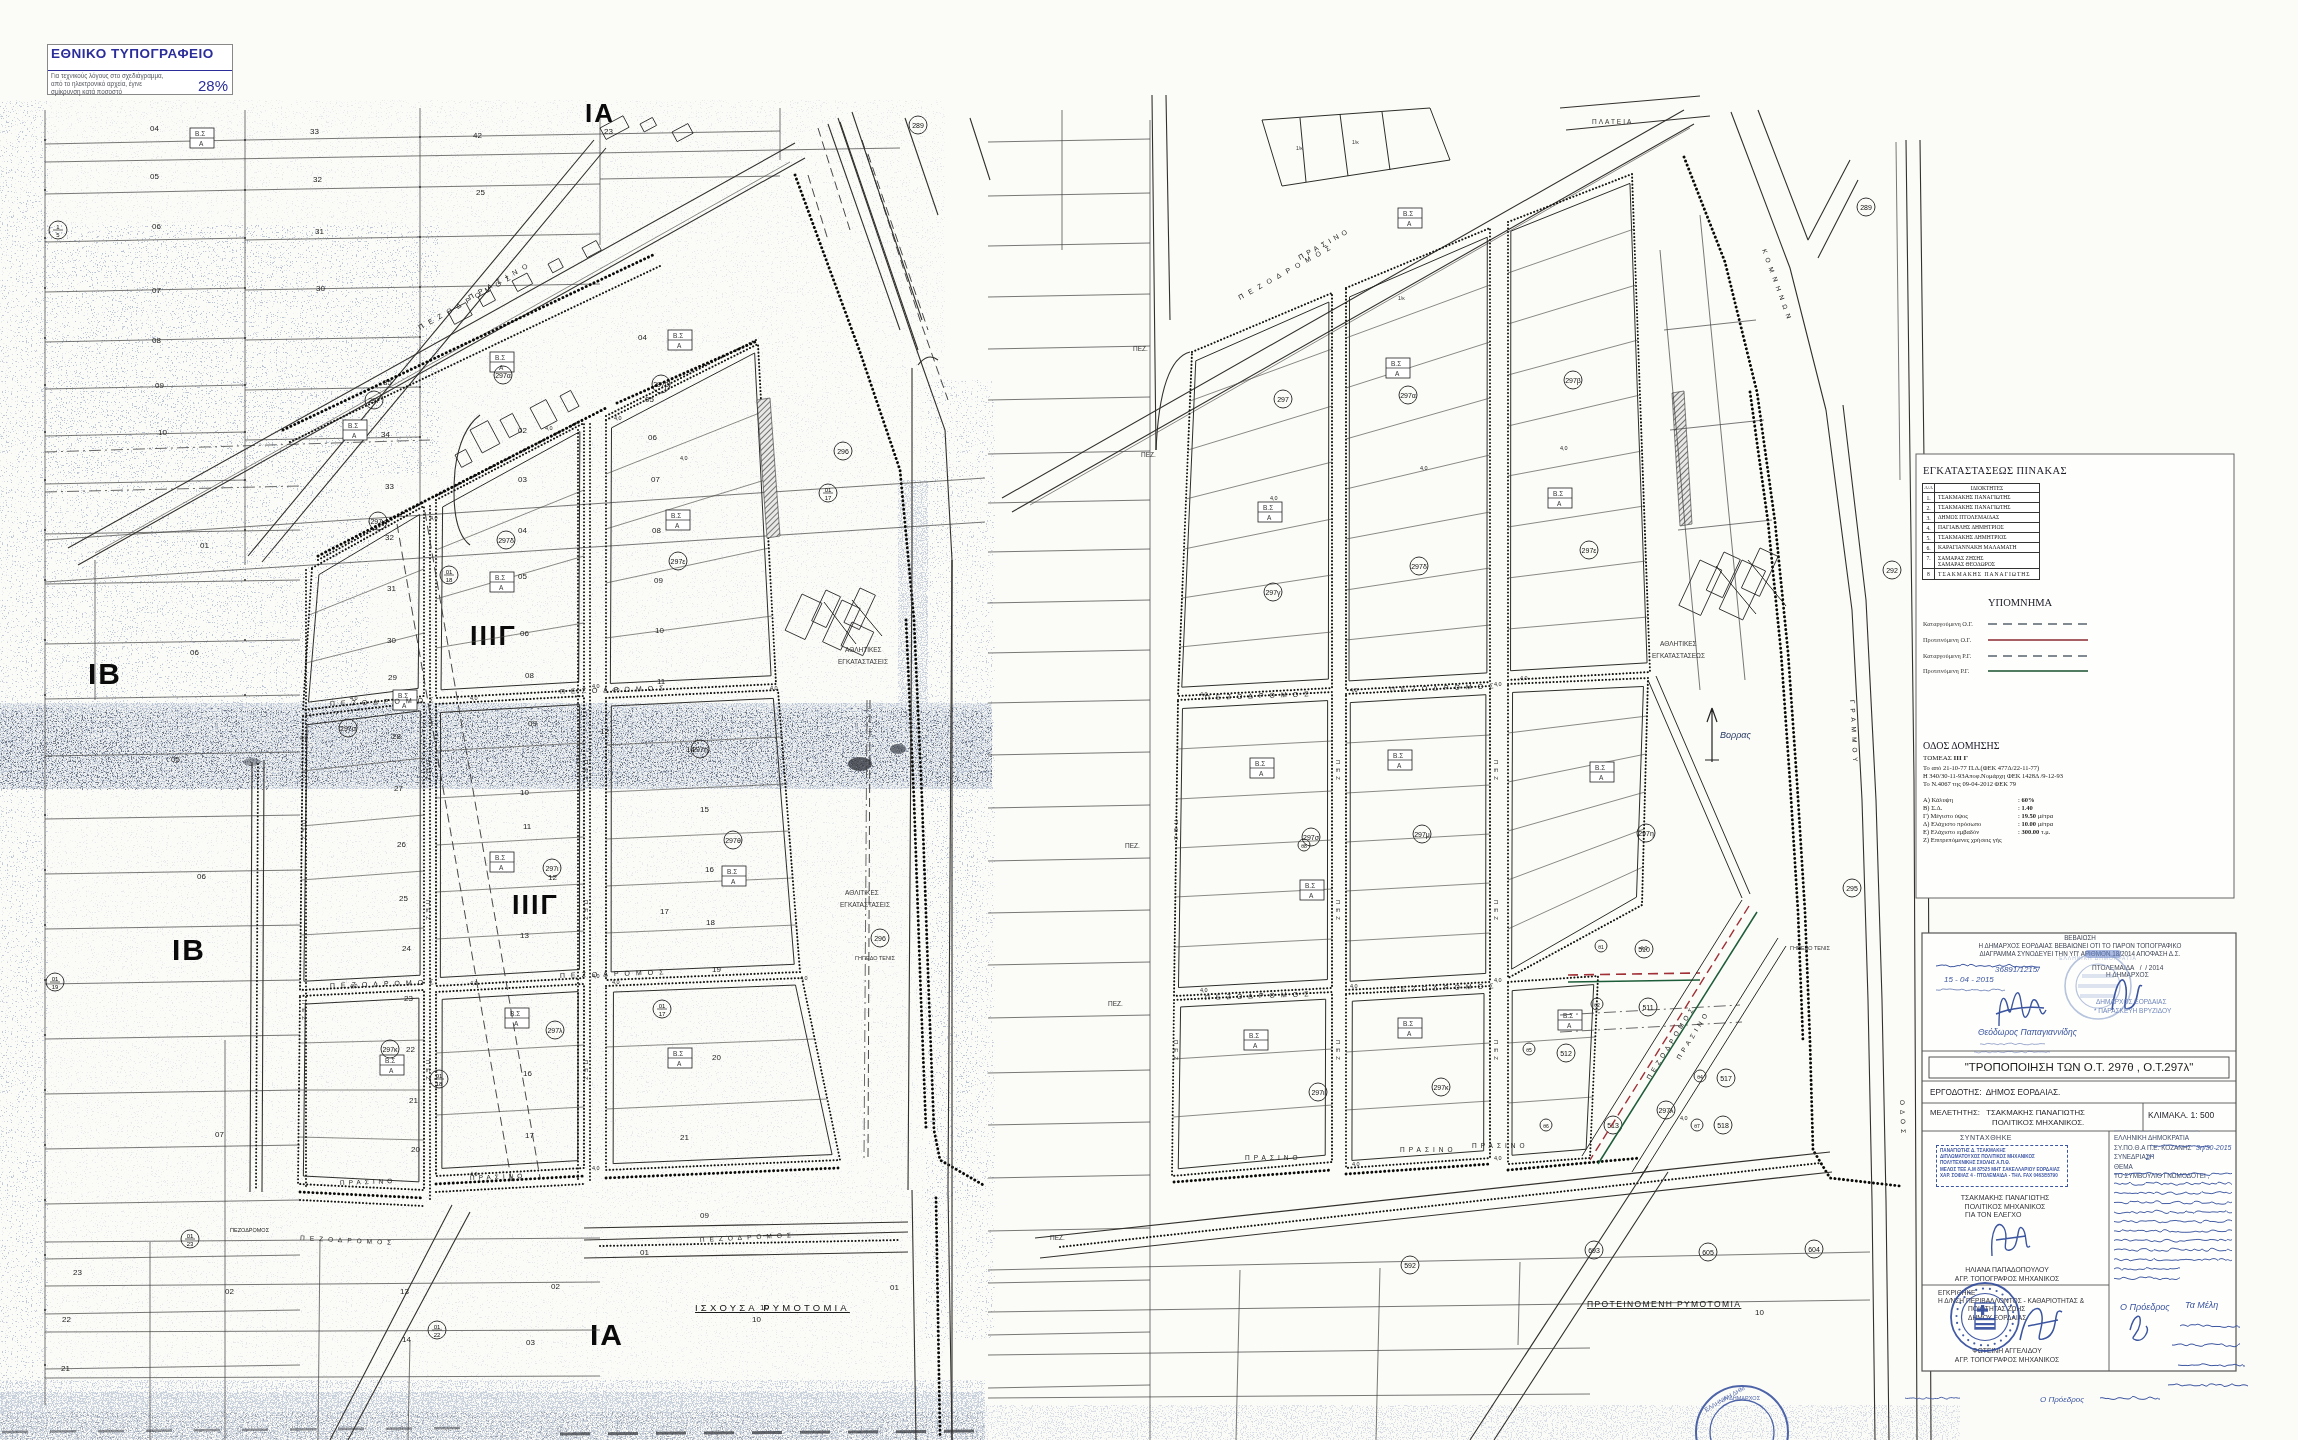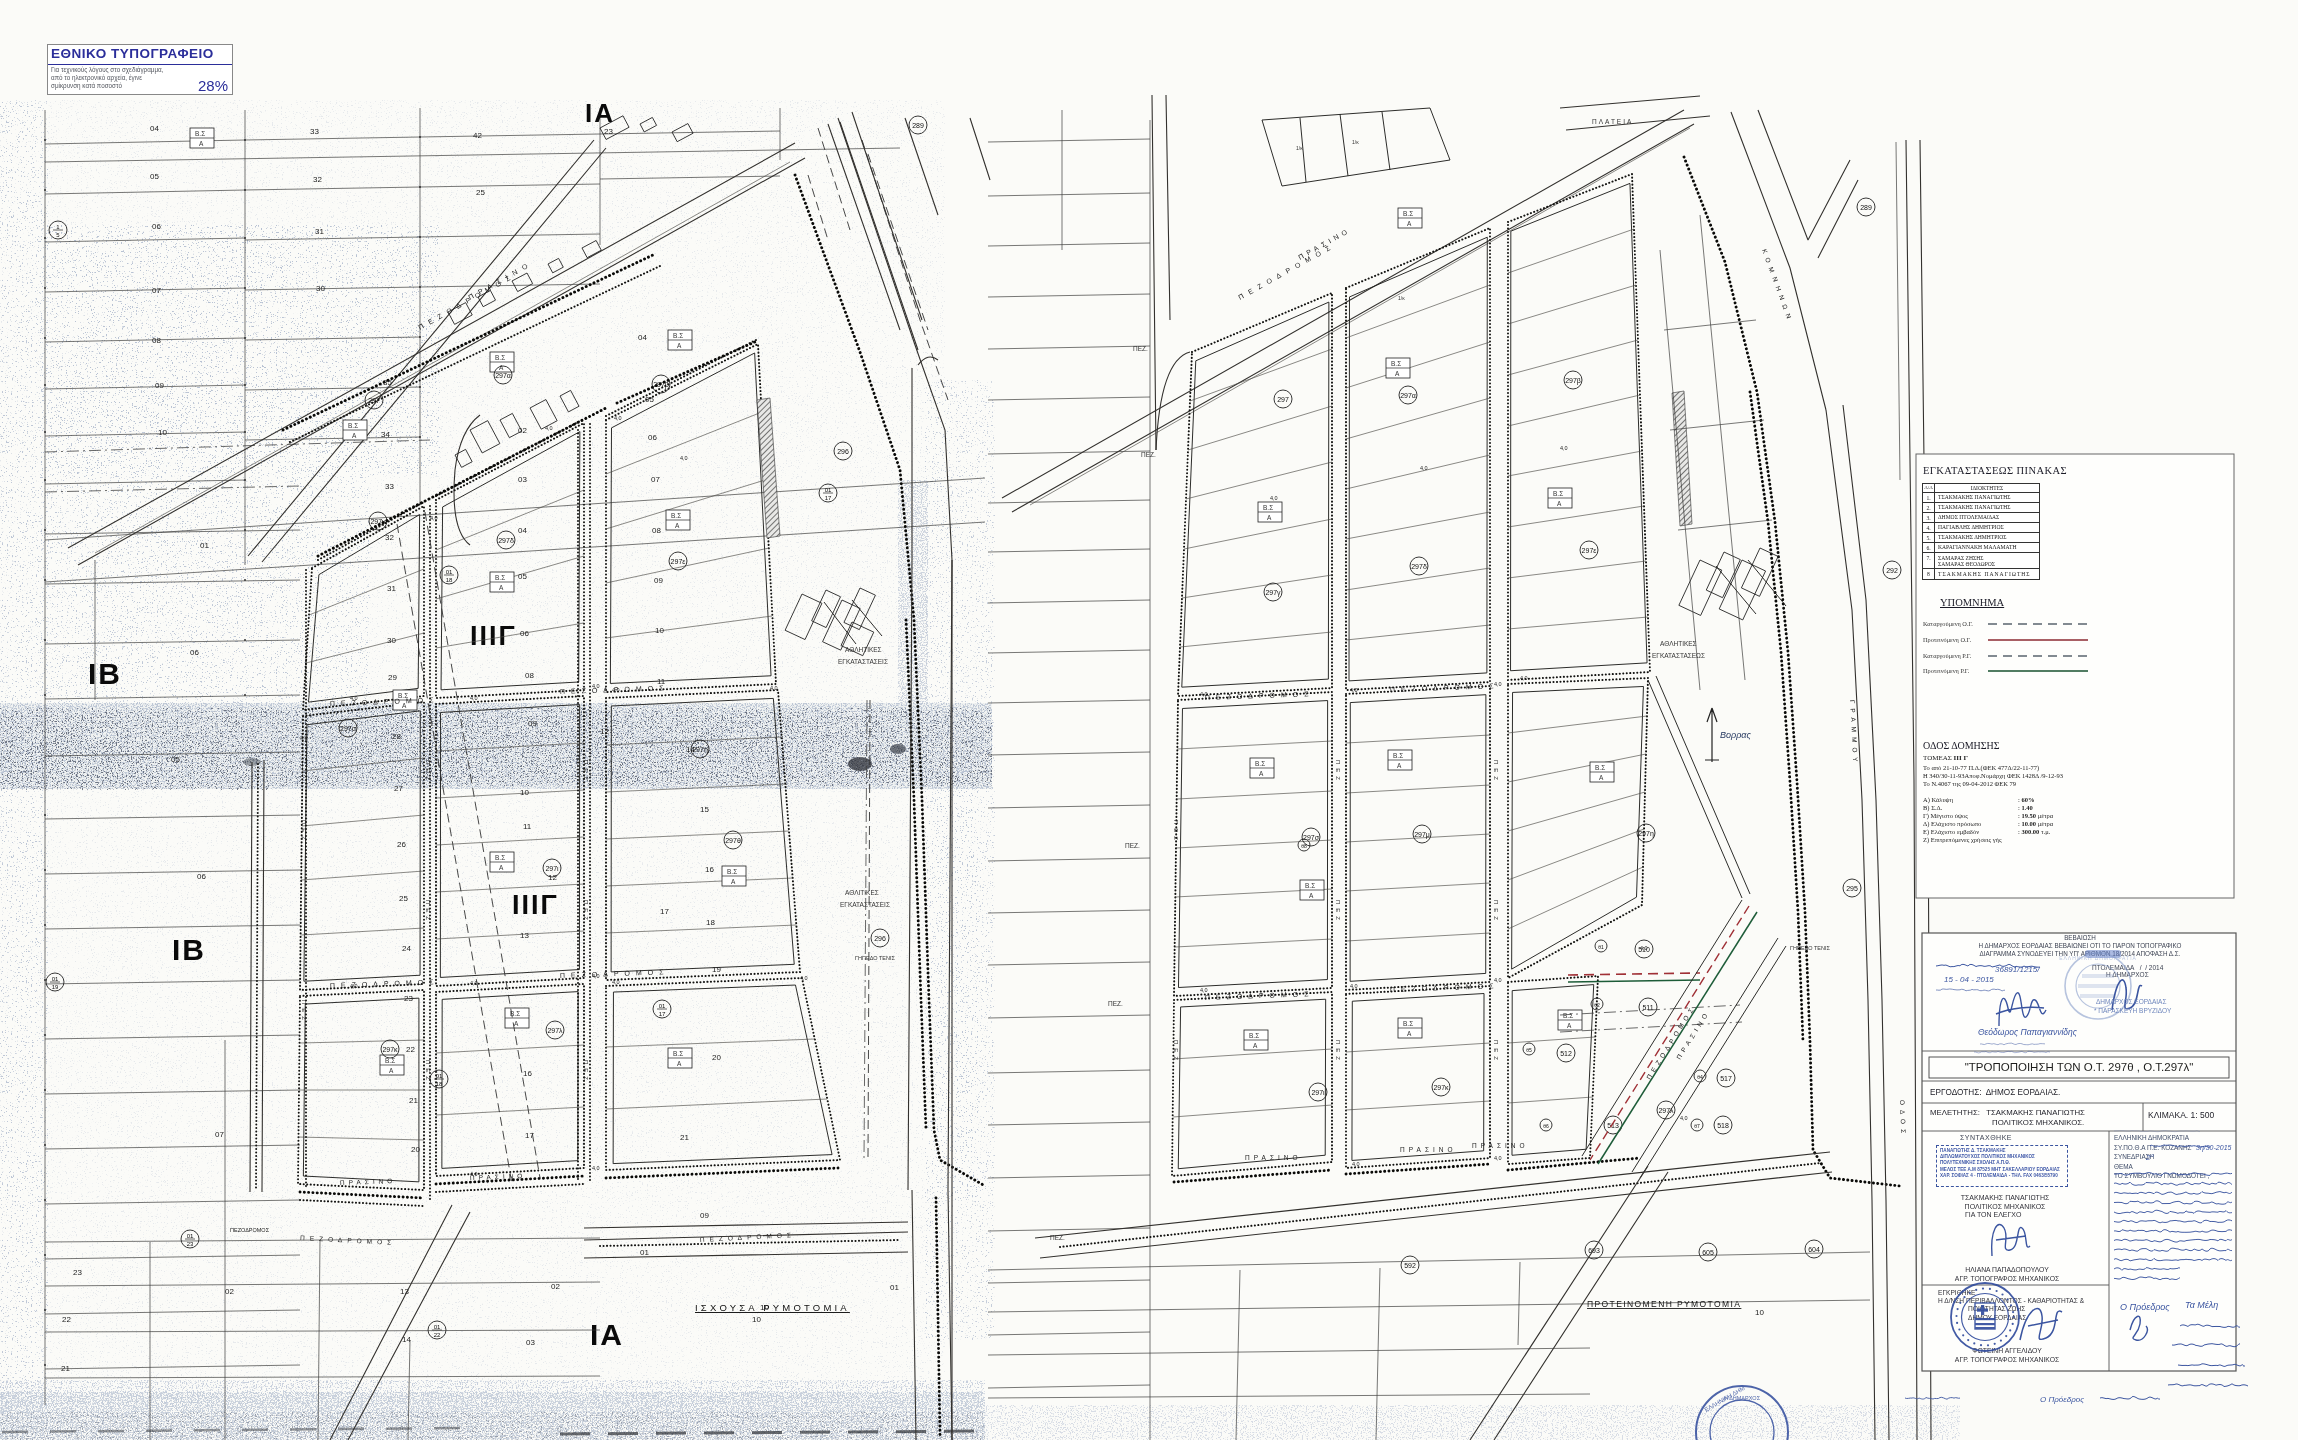--- a/index.html
+++ b/index.html
@@ -920,21 +920,21 @@
 <path d="M1988 656 L2088 656" stroke="#5a646e" stroke-width="1.4" stroke-dasharray="9 6" fill="none"></path>
 <path d="M1988 671 L2088 671" stroke="#17512f" stroke-width="1.7" fill="none"></path>
 
 <rect x="1922" y="933" width="314" height="438" fill="#fefefc" stroke="#555" stroke-width="1.2"></rect>
 
 <rect x="1929" y="1057" width="300" height="21" fill="none" stroke="#444" stroke-width="0.9"></rect>
 <path d="M1922 1051 L2236 1051 M1922 1081 L2236 1081 M1922 1103 L2236 1103 M1922 1131 L2236 1131 M2143 1103 L2143 1131 M2109 1131 L2109 1371 M1922 1285 L2109 1285" stroke="#555" stroke-width="0.9" fill="none"></path>
 </svg>
 
 <div class="abs" style="left:47px;top:44px;width:186px;height:51px;border:1px solid #888;background:#fff">
-<div style="color:#2b2e9a;font-weight:bold;font-size:13.5px;letter-spacing:0.5px;border-bottom:1px solid #2b2e9a;padding:1px 2px 3px 3px;white-space:nowrap">ΕΘΝΙΚΟ ΤΥΠΟΓΡΑΦΕΙΟ</div>
+<div style="color:#2b2e9a;font-weight:bold;font-size:13.5px;letter-spacing:0.5px;border-bottom:1px solid #2b2e9a;padding:1px 2px 9px 3px;white-space:nowrap">ΕΘΝΙΚΟ ΤΥΠΟΓΡΑΦΕΙΟ</div>
 <div style="color:#53565e;font-size:6.3px;line-height:7.8px;padding:1px 2px 0 3px">Για τεχνικούς λόγους στο σχεδιάγραμμα,<br>από το ηλεκτρονικό αρχεία, έγινε<br>σμίκρυνση κατά ποσοστό</div>
 <div class="abs" style="left:150px;top:32px;color:#2b2e9a;font-size:15px">28%</div>
 </div>
 
 <div class="abs ser" style="left:1923px;top:465px;font-size:10.5px;color:#1c1c28;letter-spacing:0.4px">ΕΓΚΑΤΑΣΤΑΣΕΩΣ ΠΙΝΑΚΑΣ</div>
 <div class="abs ser" style="left:1922px;top:483px;width:118px;border:1px solid #333;font-size:5.6px;color:#222;background:#fff">
     <div style="display:flex;border-bottom:1px solid #333">
       <div style="width:12px;border-right:1px solid #333;padding:1px 0;text-align:center;font-size:5px">Α/Α</div>
       <div style="flex:1;text-align:center;padding:1px 0">ΙΔΙΟΚΤΗΤΕΣ</div>
     </div>
@@ -965,21 +965,21 @@
     <div style="display:flex;border-bottom:1px solid #333">
       <div style="width:12px;border-right:1px solid #333;text-align:center;padding:1.5px 0">7.</div>
       <div style="flex:1;padding:1.5px 0 1.5px 3px">ΣΑΜΑΡΑΣ ΖΗΣΗΣ<br>ΣΑΜΑΡΑΣ ΘΕΟΔΩΡΟΣ</div>
     </div>
     <div style="display:flex">
       <div style="width:12px;border-right:1px solid #333;text-align:center;padding:2px 0">8</div>
       <div style="flex:1;padding:2px 0 2px 3px;letter-spacing:1px;white-space:nowrap">ΤΣΑΚΜΑΚΗΣ ΠΑΝΑΓΙΩΤΗΣ</div>
     </div>
   </div>
 
-<div class="abs ser" style="left:1940px;top:597px;font-size:10.5px;color:#1c1c28;text-decoration:underline">ΥΠΟΜΝΗΜΑ</div>
+<div class="abs ser" style="left:1988px;top:597px;font-size:10.5px;color:#1c1c28;">ΥΠΟΜΝΗΜΑ</div>
 <div class="abs ser" style="left:1923px;top:620px;font-size:6.3px;color:#333">Καταργούμενη  Ο.Γ.</div>
 <div class="abs ser" style="left:1923px;top:636px;font-size:6.3px;color:#333">Προτεινόμενη  Ο.Γ.</div>
 <div class="abs ser" style="left:1923px;top:652px;font-size:6.3px;color:#333">Καταργούμενη  Ρ.Γ.</div>
 <div class="abs ser" style="left:1923px;top:667px;font-size:6.3px;color:#333">Προτεινόμενη  Ρ.Γ.</div>
 
 <div class="abs ser" style="left:1923px;top:740px;font-size:10px;color:#1c1c28">ΟΔΟΣ ΔΟΜΗΣΗΣ</div>
 <div class="abs ser" style="left:1923px;top:754px;font-size:7px;color:#222">ΤΟΜΕΑΣ  <b>ΙΙΙ Γ</b></div>
 <div class="abs ser" style="left:1923px;top:764px;font-size:6.5px;color:#222;line-height:8px">Το από 21-10-77 Π.Δ.(ΦΕΚ 477Δ/22-11-77)<br>Η 340/30-11-93Αποφ.Νομάρχη ΦΕΚ 1428Δ /9-12-93<br>Το Ν.4067 της 09-04-2012  ΦΕΚ 79</div>
 <div class="abs ser" style="left:1923px;top:796px;font-size:6.5px;color:#222;line-height:8px">Α)  Κάλυψη<br>Β)  Σ.Δ.<br>Γ)  Μέγιστο  ύψος<br>Δ)  Ελάχιστο πρόσωπο<br>Ε)  Ελάχιστο εμβαδόν<br>Ζ)  Επιτρεπόμενες χρήσεις γής</div>
 <div class="abs ser" style="left:2018px;top:796px;font-size:6.5px;color:#222;line-height:8px">:  <b>60%</b><br>:   <b>1.40</b><br>:   <b>19.50</b> μέτρα<br>:   <b>10.00</b> μέτρα<br>:  <b>300.00</b> τ.μ.</div>

